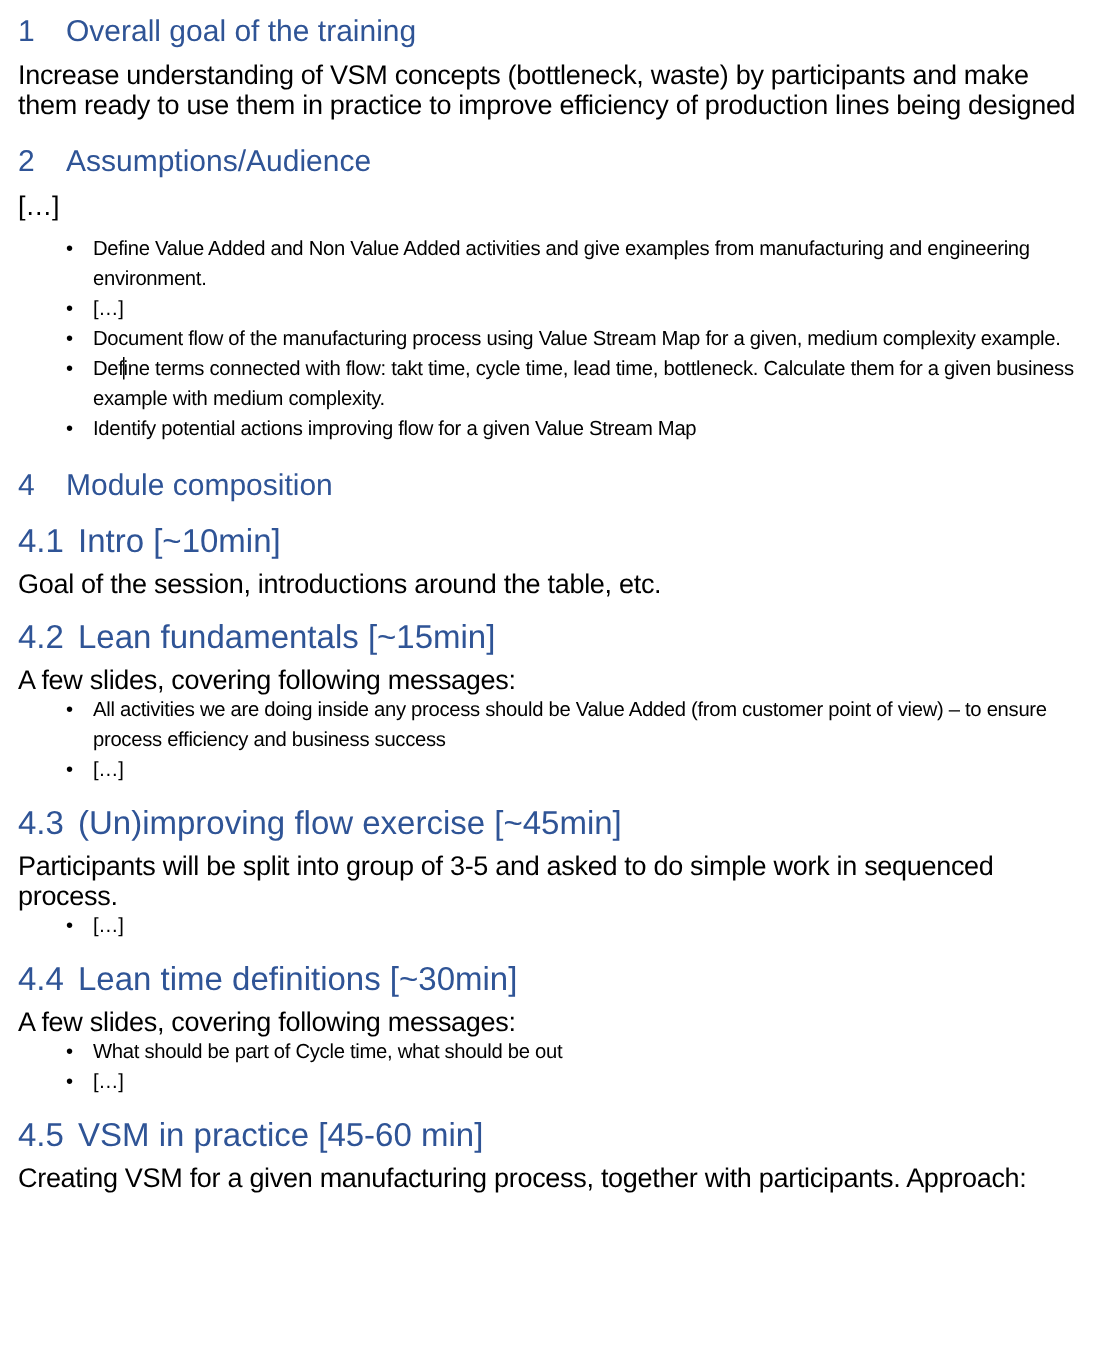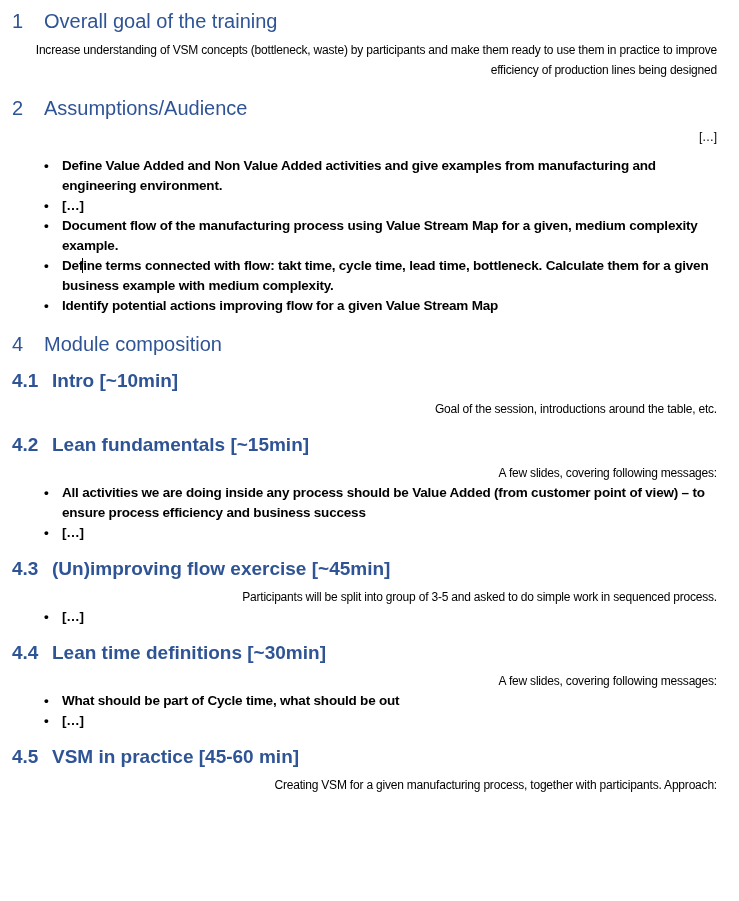--- a/index.html
+++ b/index.html
@@ -15,43 +15,41 @@
     padding: 10px 22px 0 12px;
     color: #000000;
   }
   h1 {
     font-size: 20px; line-height: 22px; font-weight: 400;
     color: var(--heading-color, #2F5496);
     margin: 17px 0 8px 0;
   }
   .page > h1:first-child { margin-top: 0; }
   h2 {
-    font-size: 19px; line-height: 20px; font-weight: 700;
+    font-size: 22px; line-height: 20px; font-weight: 400;
     color: var(--heading-color, #2F5496);
     margin: 16px 0 8px 0;
   }
   .hnum1 { display: inline-block; width: 32px; }
   .hnum2 { display: inline-block; width: 40px; }
   p {
-    font-size: 12px; line-height: 20px;
+    font-size: 18px; line-height: 20px;
     letter-spacing: -0.2px;
     margin: 0 0 9px 0;
-    text-align: right;
   }
   p.lead { margin-bottom: 0; }
   ul {
     list-style: none;
     margin: 0 0 9px 0;
     padding: 0 0 0 50px;
   }
   li {
     position: relative;
     font-size: 13.5px; line-height: 20px;
     letter-spacing: -0.2px;
-    font-weight: bold;
   }
   li::before {
     content: "\2022";
     position: absolute;
     left: -18px; top: 0;
   }
   .caret {
     position: absolute;
     left: 20px; top: 2px;
     width: 1px; height: 15px;

